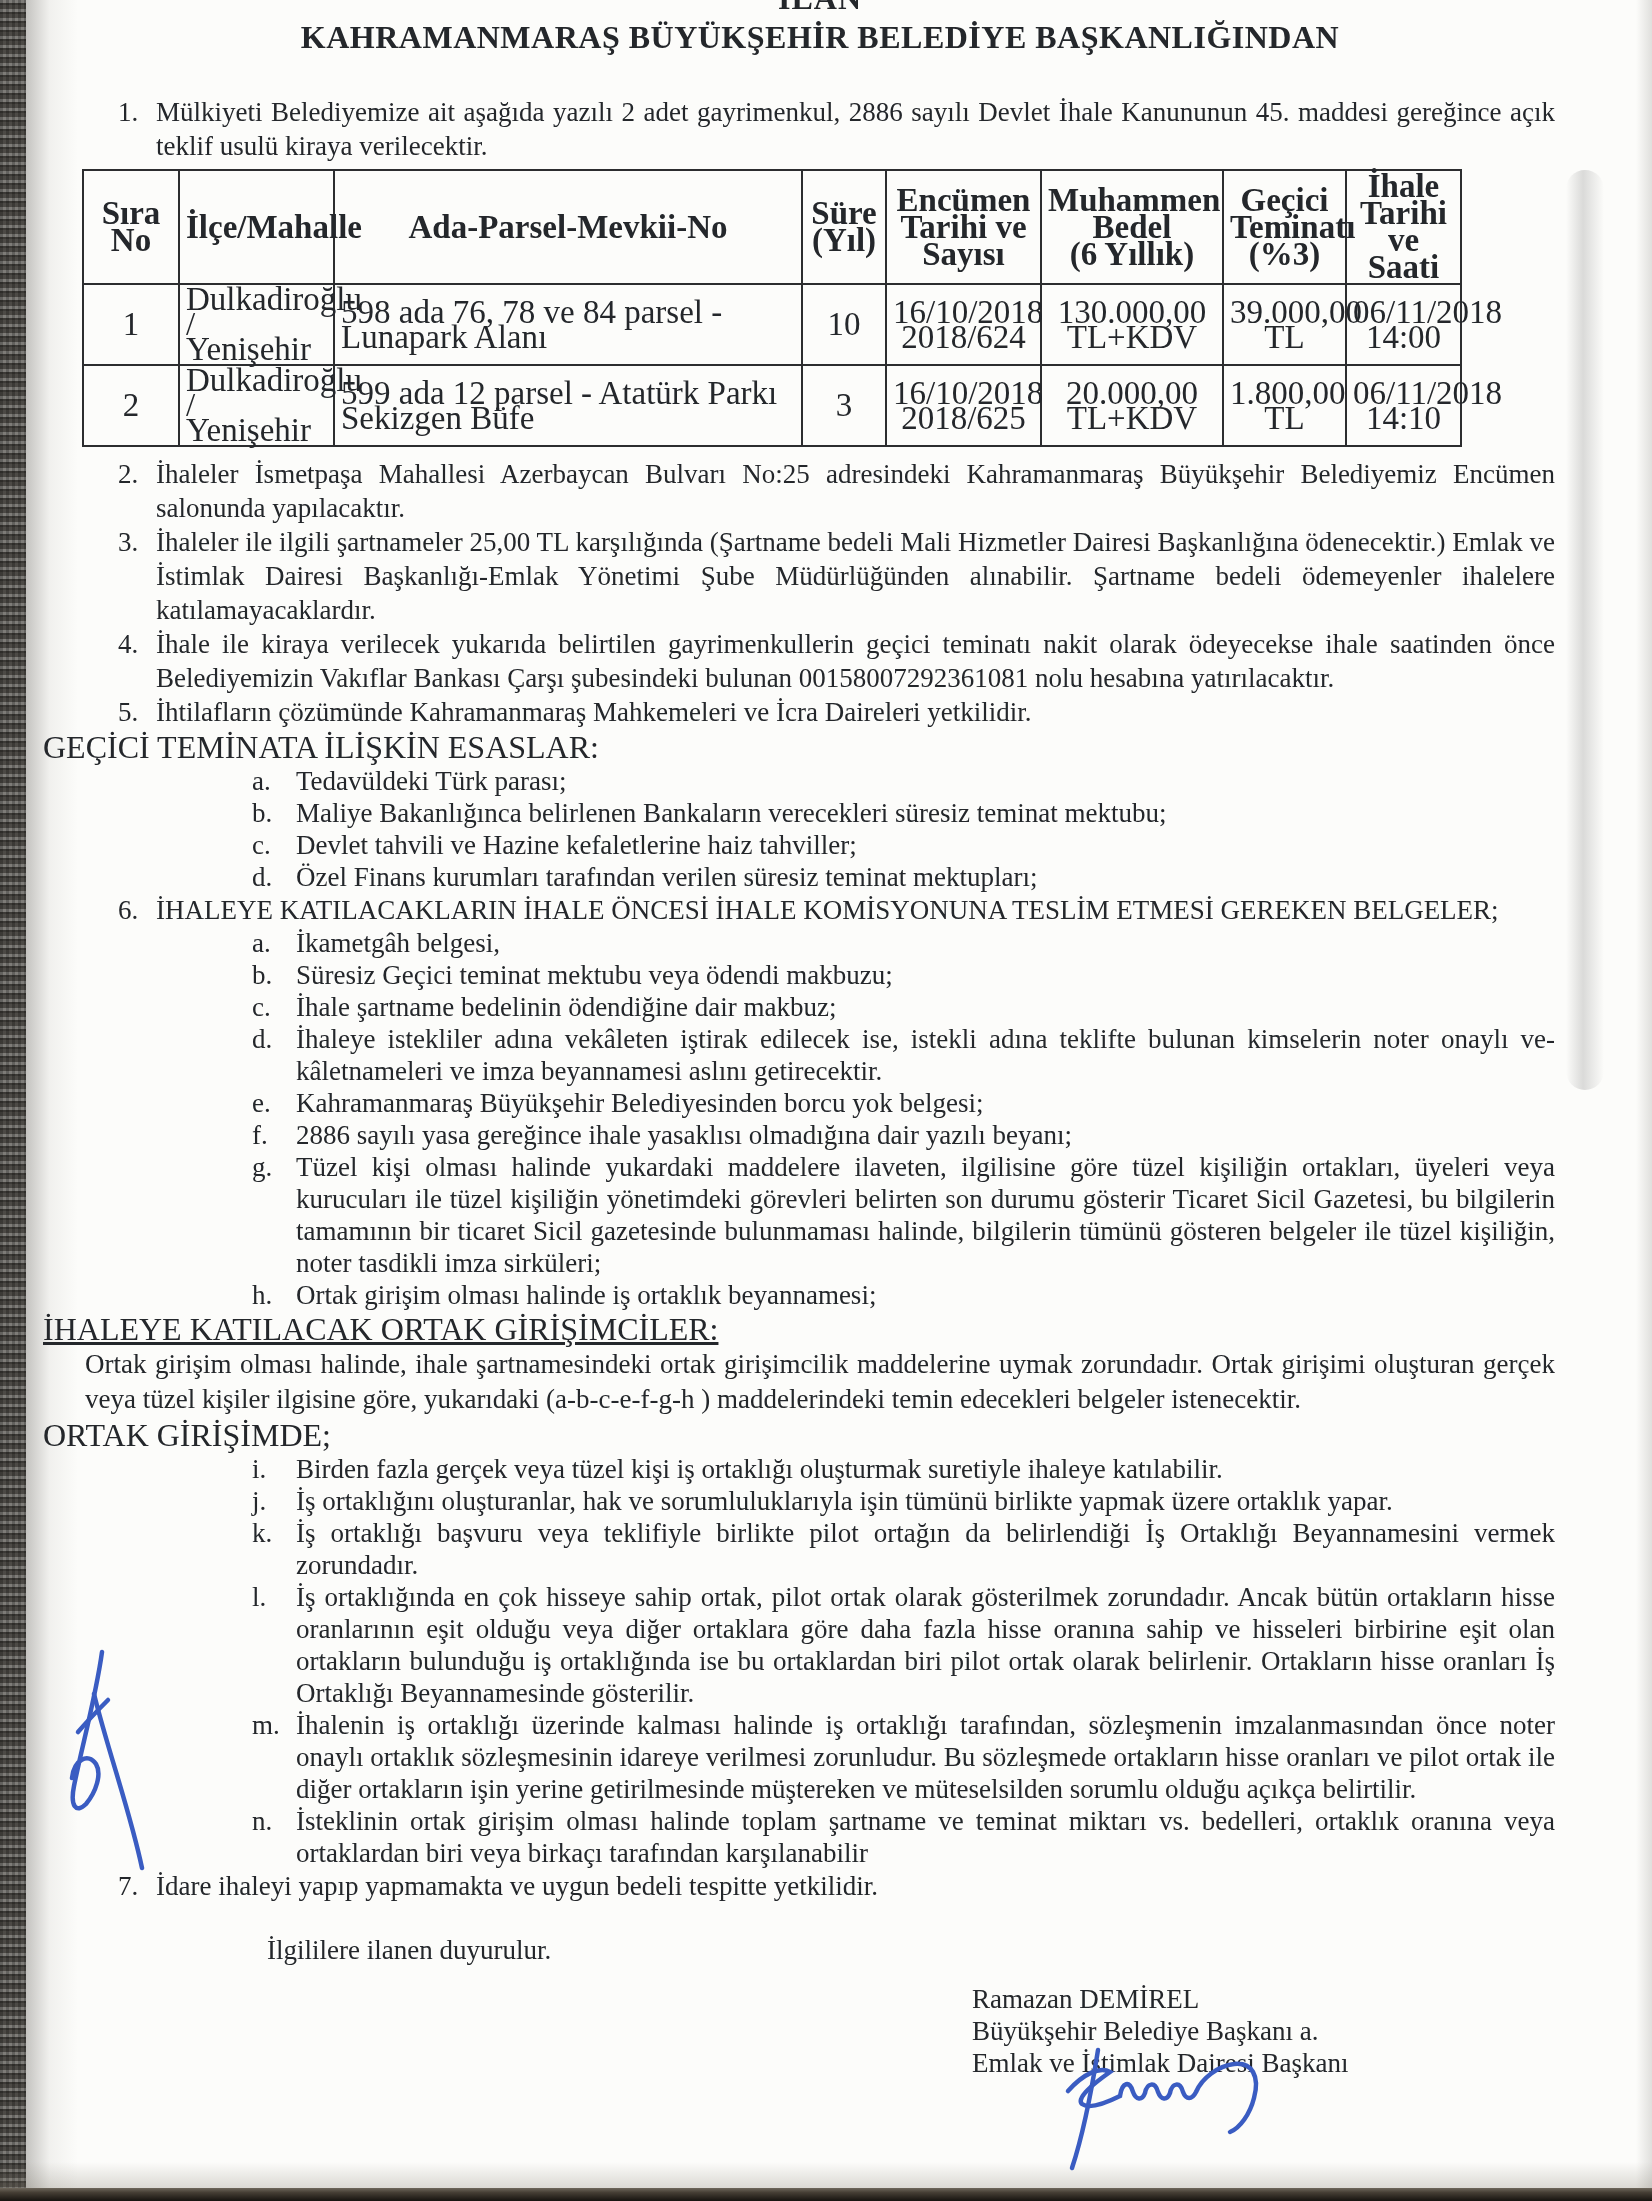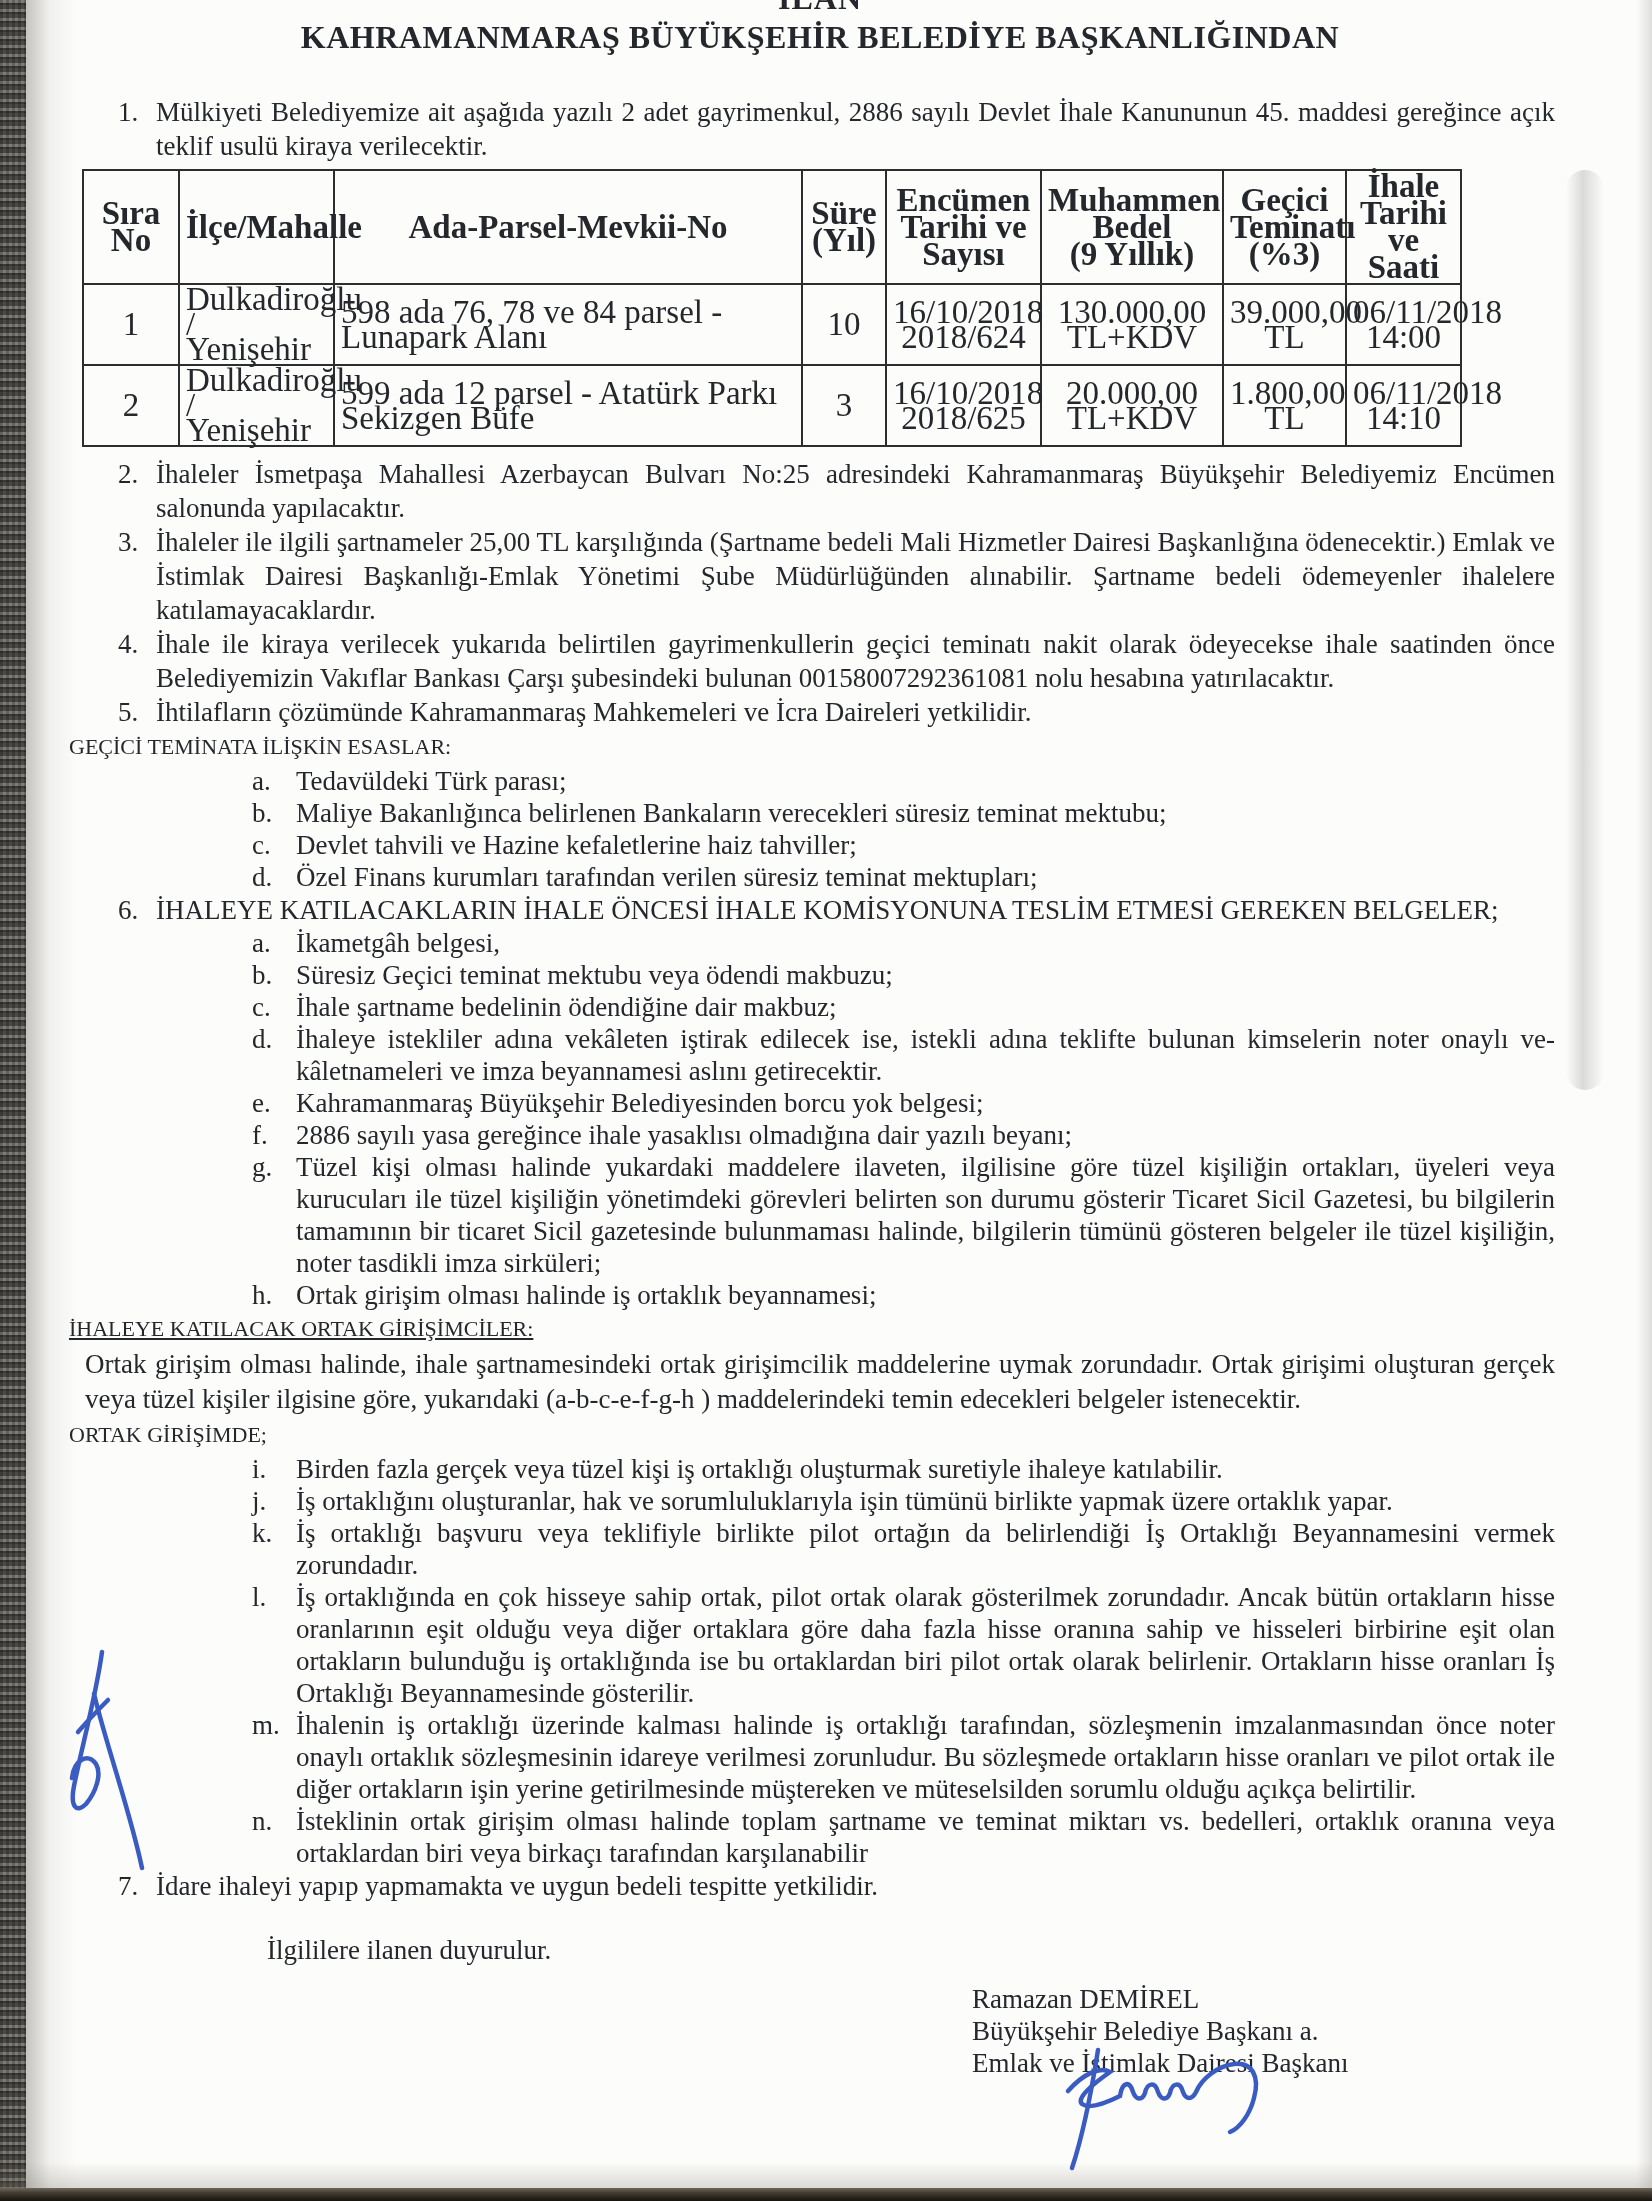--- a/index.html
+++ b/index.html
@@ -49,21 +49,21 @@
   .title-main{font-size:32px;line-height:40px;letter-spacing:.5px;}
 
   .oitem{display:flex;margin:0 97px 0 118px;font-size:27px;line-height:34px;}
   .oitem .num{flex:0 0 38px;}
   .oitem .txt{flex:1;text-align:justify;}
 
   .litem{display:flex;margin:0 97px 0 252px;font-size:27px;line-height:32px;}
   .litem .num{flex:0 0 44px;}
   .litem .txt{flex:1;text-align:justify;}
 
-  .section-heading{margin-left:69px;margin-right:97px;font-size:22px;line-height:36px;}
+  .section-heading{margin-left:43px;margin-right:97px;font-size:32px;line-height:36px;}
   .underlined{text-decoration:underline;}
   .plain-para{margin-left:85px;margin-right:97px;font-size:27px;line-height:35px;text-align:justify;}
 
   .table-wrap{margin:6px 97px 10px 82px;}
   table.auction{border-collapse:collapse;table-layout:fixed;width:1378px;font-size:33px;background:#fcfcfa;}
   table.auction th,table.auction td{
     border:2px solid #2c2d2f;padding:2px 6px;vertical-align:middle;white-space:pre-line;
   }
   table.auction th{font-weight:bold;line-height:27px;text-align:center;height:96px;}
   table.auction td{line-height:25px;height:48px;}
@@ -117,21 +117,21 @@
             <th>Sıra
 No</th>
             <th>İlçe/Mahalle</th>
             <th>Ada-Parsel-Mevkii-No</th>
             <th>Süre
 (Yıl)</th>
             <th>Encümen
 Tarihi ve
 Sayısı</th>
             <th>Muhammen Bedel
-(9 Yıllık)</th>
+(6 Yıllık)</th>
             <th>Geçici
 Teminatı
 (%3)</th>
             <th>İhale
 Tarihi ve
 Saati</th>
           </tr>
         </thead>
         <tbody>
           <tr>

